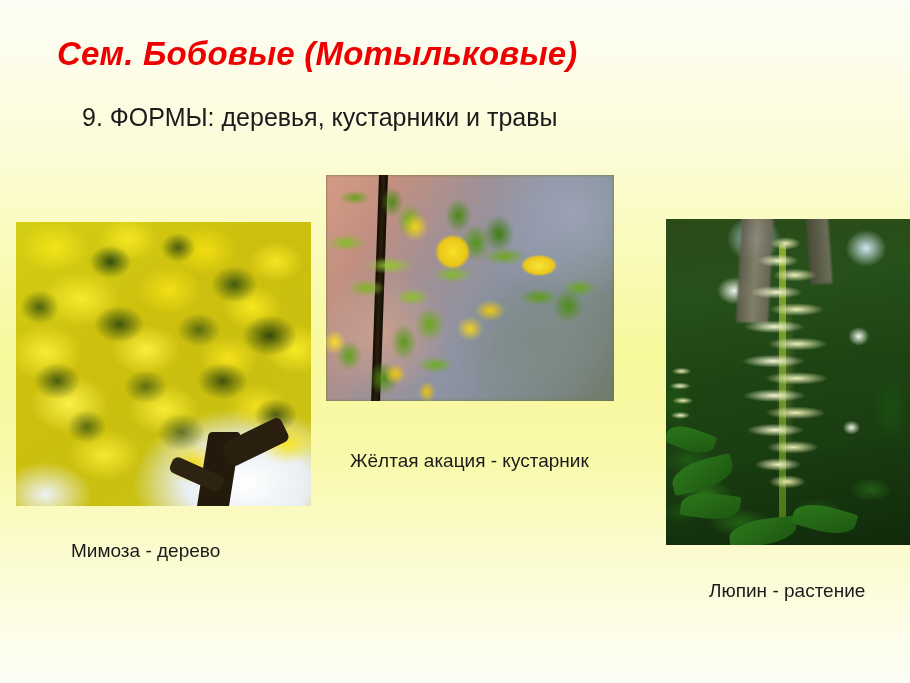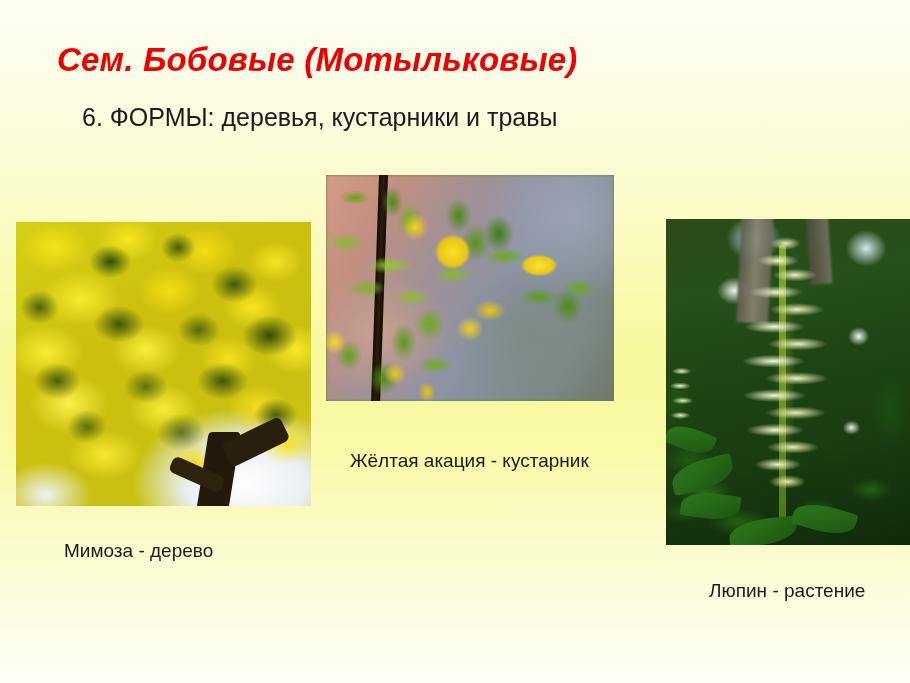--- a/index.html
+++ b/index.html
@@ -23,21 +23,21 @@
         #f9f9a8 66%,
         #fbfbcd 80%,
         #fdfde8 92%,
         #fefef6 100%);
   }
 
   
   .title {
     position: absolute;
     left: 57px;
-    top: 41px;
+    top: 35px;
     font-size: 33px;
     font-weight: bold;
     font-style: italic;
     color: #ee0000;
     letter-spacing: 0.2px;
     white-space: nowrap;
   }
   .subtitle {
     position: absolute;
     left: 82px;
@@ -47,21 +47,21 @@
     white-space: nowrap;
   }
 
   
   .caption {
     position: absolute;
     font-size: 19px;
     color: #1b1b1b;
     white-space: nowrap;
   }
-  .cap-mimosa { left: 64px;  top: 540px; }
+  .cap-mimosa { left: 71px;  top: 540px; }
   .cap-acacia { left: 350px; top: 450px; }
   .cap-lupine { left: 709px; top: 580px; text-align: center; }
 
   
   .photo {
     position: absolute;
     overflow: hidden;
     background: #6a7a30;
   }
   .photo .layer { position: absolute; inset: 0; }
@@ -301,21 +301,21 @@
   .lf4 { left: 52%; top: 88%; width: 26%; height: 8%;  transform: rotate(16deg); }
   .lf5 { left: 0%;  top: 64%; width: 20%; height: 7%;  transform: rotate(22deg); }
 </style>
 </head>
 <body>
 
 <div class="slide">
 
   <div class="title">Сем. Бобовые (Мотыльковые)</div>
 
-  <div class="subtitle">6. ФОРМЫ: деревья, кустарники и травы</div>
+  <div class="subtitle">9. ФОРМЫ: деревья, кустарники и травы</div>
 
   <div class="photo" id="photo-mimosa">
     <div class="layer mimosa-base"></div>
     <div class="layer mimosa-blobs"></div>
     <div class="layer mimosa-dark"></div>
     <div class="layer mimosa-trunk">
       <div class="mimosa-branch"></div>
     </div>
   </div>
   <div class="caption cap-mimosa">Мимоза - дерево</div>

